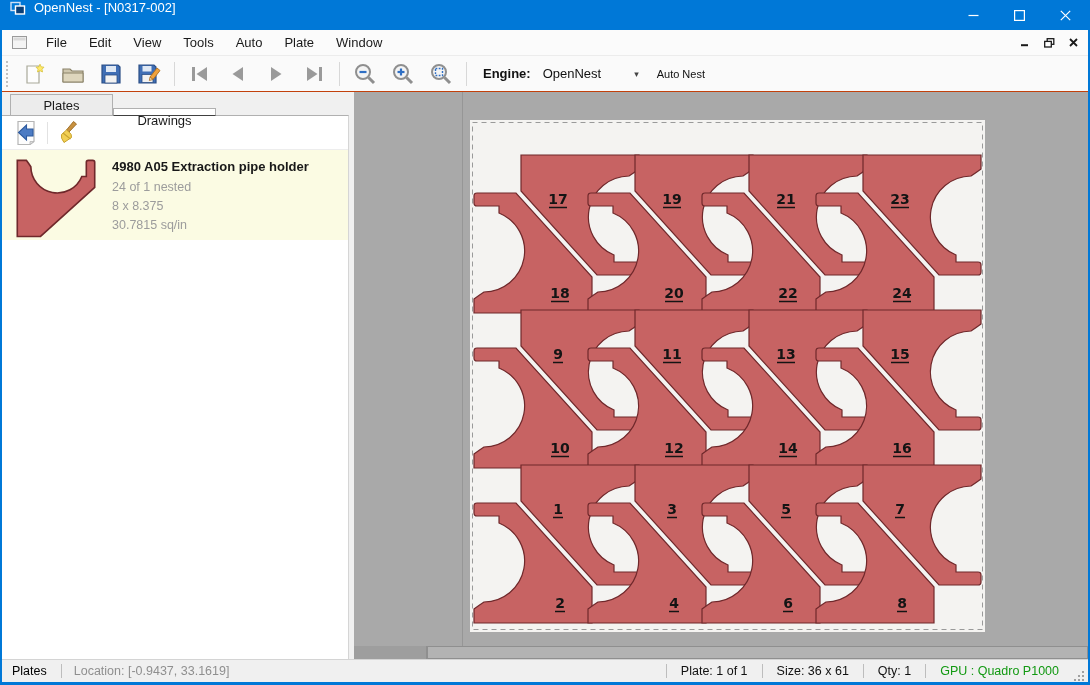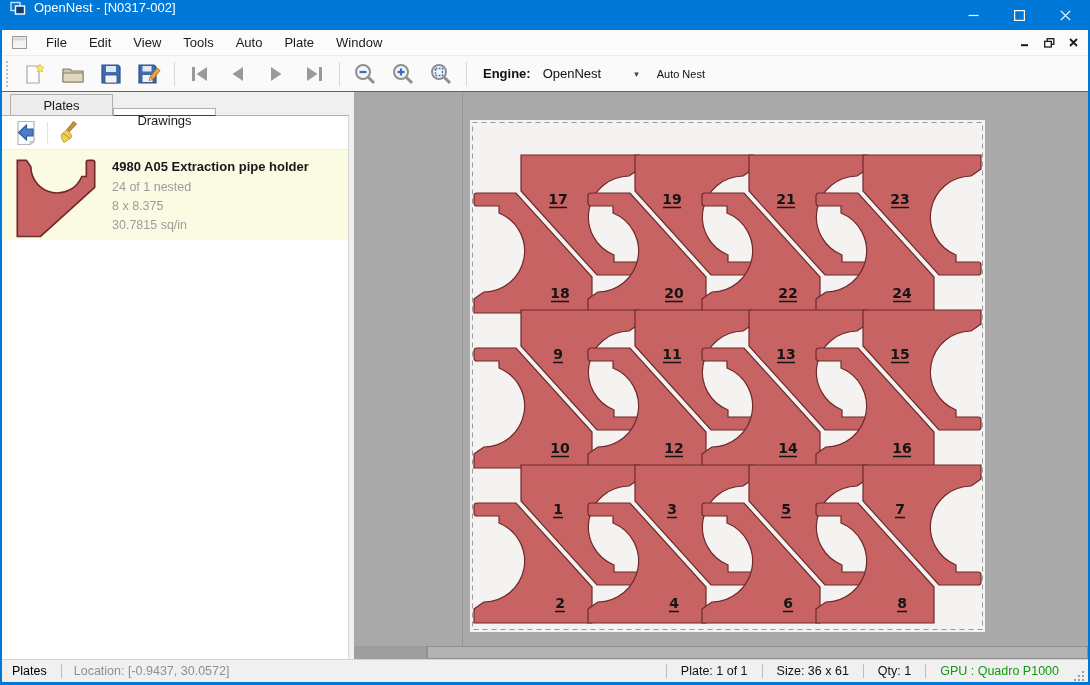--- a/index.html
+++ b/index.html
@@ -345,21 +345,21 @@
       <div class="hscroll">
         <span class="hs-a"></span>
         <span class="hs-b"></span>
       </div>
     </div>
   </div>
 
   <div class="statusbar">
     <span class="sb-mode">Plates</span>
     <span class="sb-sep"></span>
-    <span class="sb-loc">Location: [-0.9437, 30.0572]</span>
+    <span class="sb-loc">Location: [-0.9437, 33.1619]</span>
     <span class="sb-spacer"></span>
     <span class="sb-right" style="display:flex;align-items:center;height:100%">
         <span class="sb-sep"></span>
         <span class="sb-item">Plate: 1 of 1</span>
         <span class="sb-sep"></span>
         <span class="sb-item">Size: 36 x 61</span>
         <span class="sb-sep"></span>
         <span class="sb-item">Qty: 1</span>
         <span class="sb-sep"></span>
         <span class="sb-item" style="color: rgb(18, 153, 18);">GPU : Quadro P1000</span>

